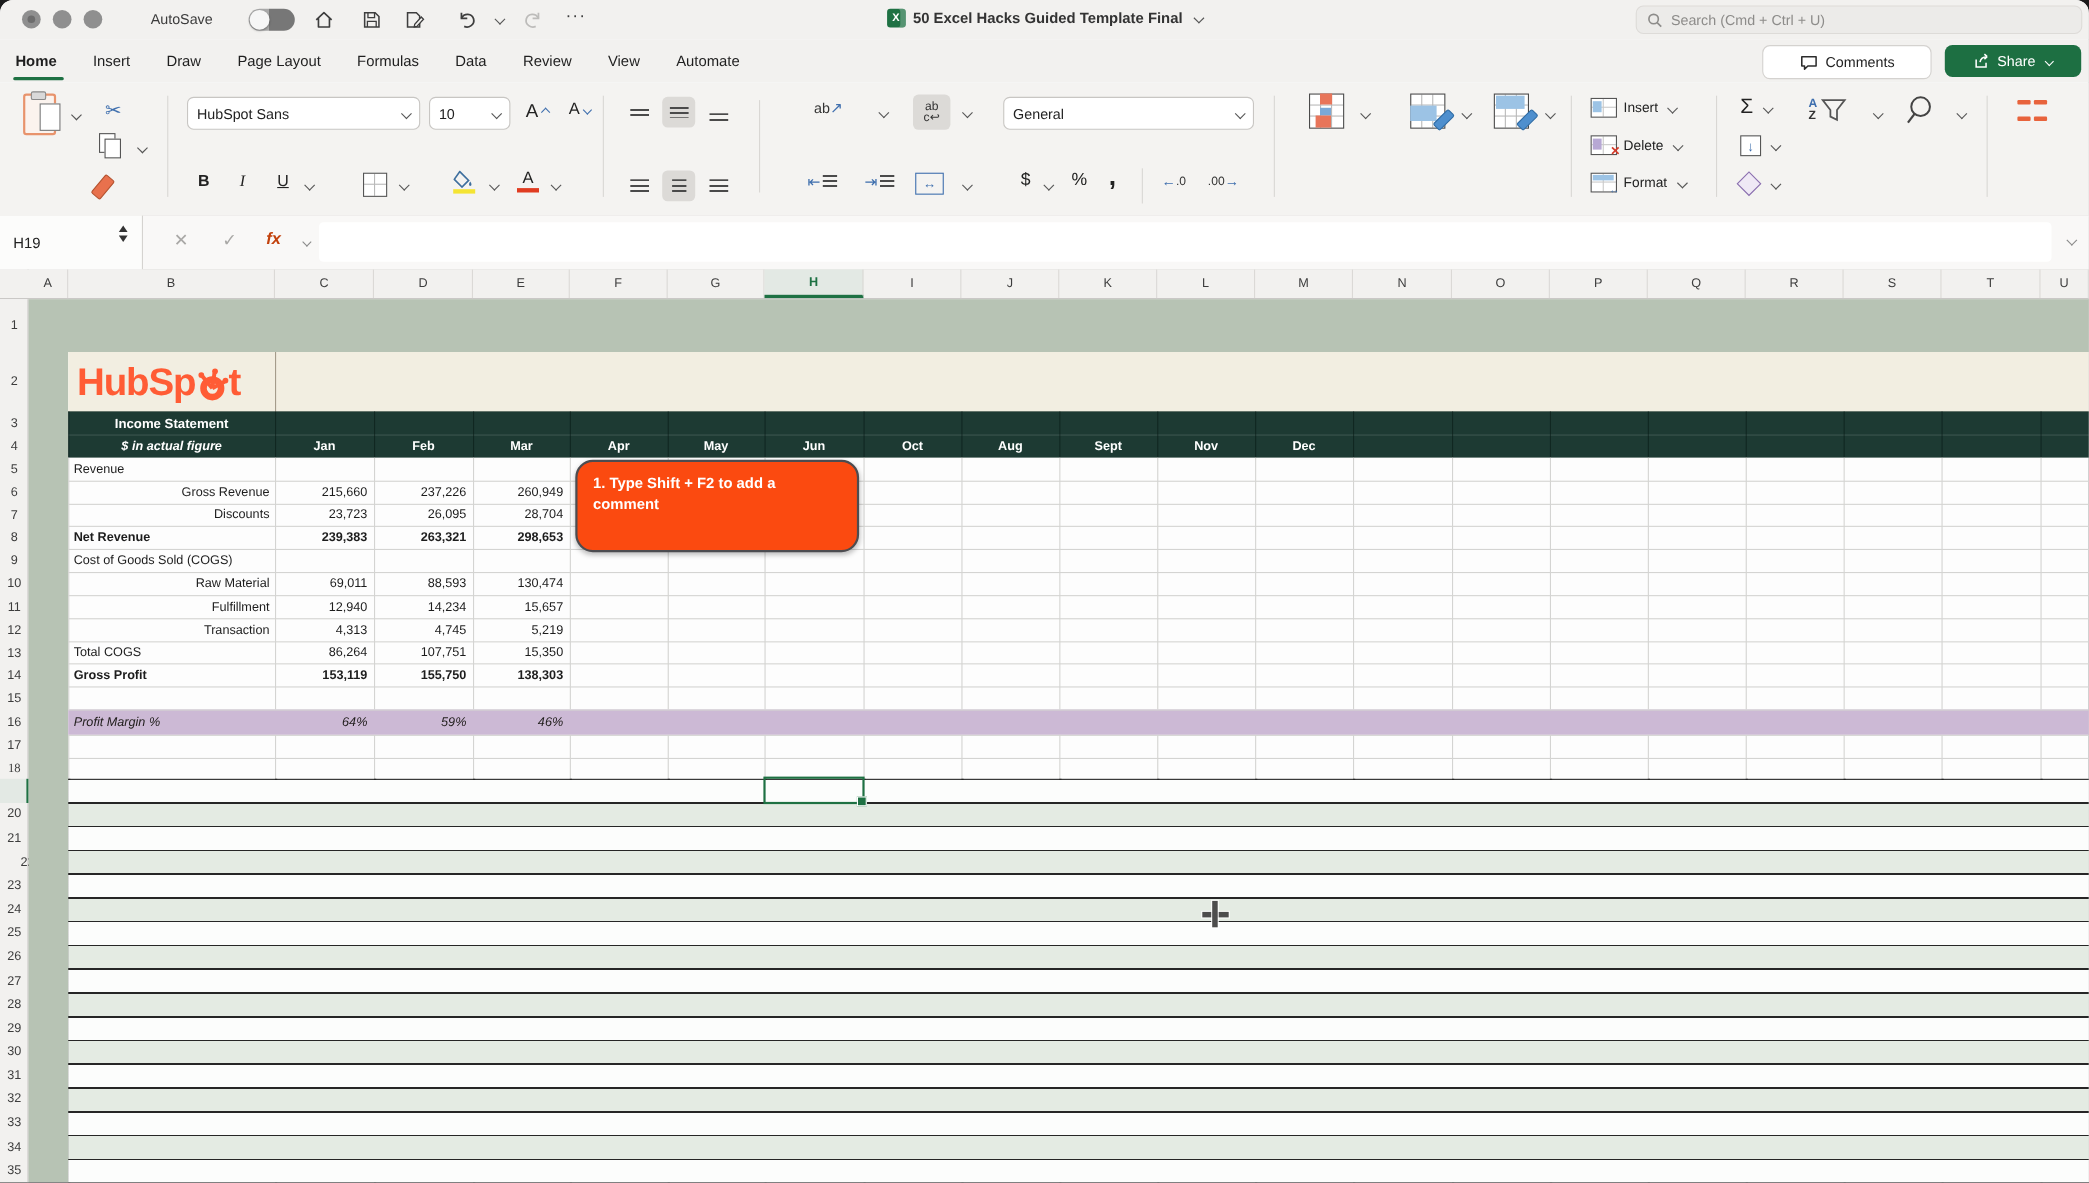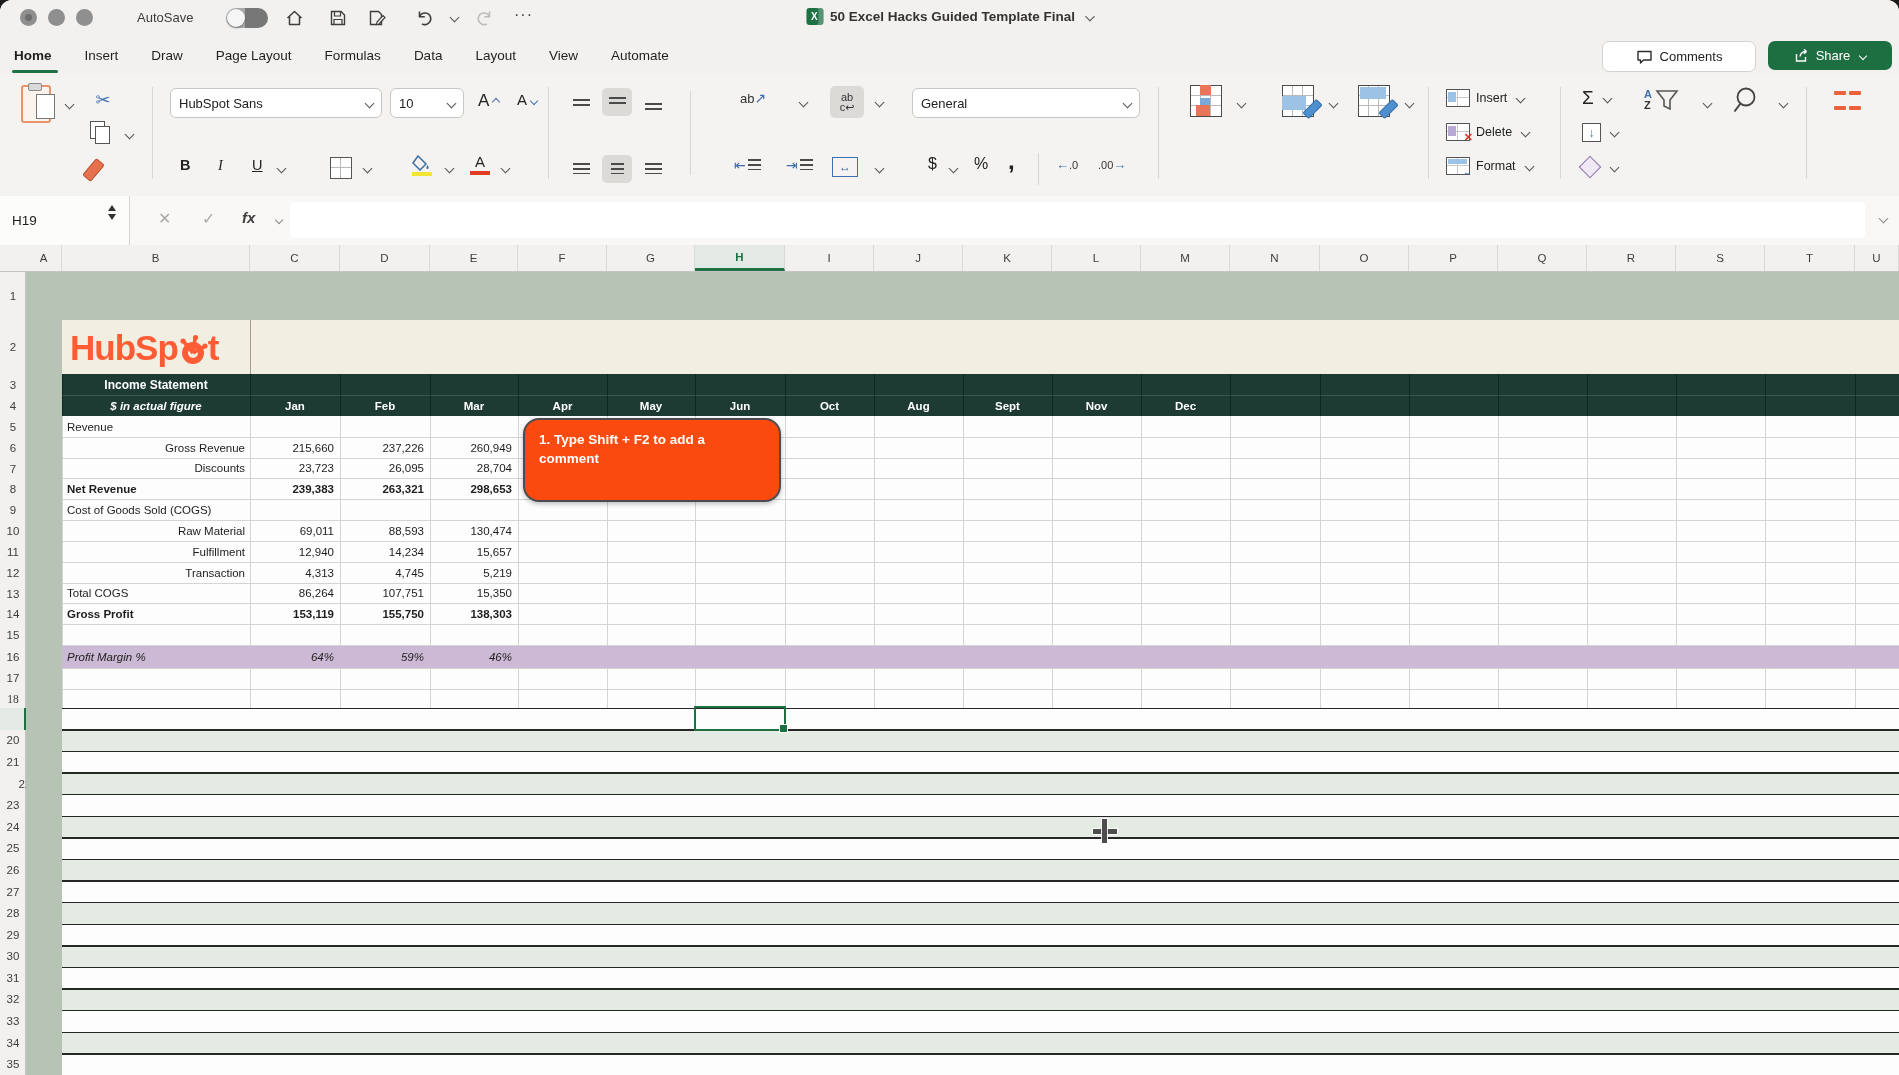--- a/index.html
+++ b/index.html
@@ -152,31 +152,38 @@
           <path d="M15.5 7.5 C13 2.5 6 3 4.5 8 C3 13.5 9 17 13 15" fill="none" stroke="#bdbcba" stroke-width="1.6"></path>
           <path d="M15.5 2.5 V7.8 H10.2" fill="none" stroke="#bdbcba" stroke-width="1.6"></path>
         </svg>
     </span>
     <span class="tbtext" style="left:514px;top:6px;font-size:16px;letter-spacing:1px;color:#3e3e3e">···</span>
     <div class="titlegrp">
       <span class="xlicon">X</span>
       <span>50 Excel Hacks Guided Template Final</span>
       <span class="chev"></span>
     </div>
+    <div class="search">
+      <svg width="15" height="15" viewBox="0 0 15 15">
+          <circle cx="6.3" cy="6.3" r="4.3" fill="none" stroke="#8d8c8a" stroke-width="1.5"></circle>
+          <path d="M9.5 9.5 L13.2 13.2" stroke="#8d8c8a" stroke-width="1.5"></path>
+        </svg>
+      <span>Search (Cmd + Ctrl + U)</span>
+    </div>
   </div>
 
   <div class="tabsrow">
     <div class="tabs" id="tabs">
         <div class="tab active">Home</div>
         <div class="tab">Insert</div>
         <div class="tab">Draw</div>
         <div class="tab">Page Layout</div>
         <div class="tab">Formulas</div>
         <div class="tab">Data</div>
-        <div class="tab">Layout</div>
+        <div class="tab">Review</div>
         <div class="tab">View</div>
         <div class="tab">Automate</div>
       </div>
     <div class="tabline"></div>
     <div class="commentsbtn">
       <svg width="17" height="16" viewBox="0 0 17 16">
           <path d="M2 2.5 H15 V11 H7.5 L4.5 14 V11 H2 Z" fill="none" stroke="#2c2c2c" stroke-width="1.4" stroke-linejoin="round"></path>
         </svg>
       <span>Comments</span>
     </div>
@@ -391,21 +398,21 @@
   <div class="formulabar">
     <div class="namebox">
       <span>H19</span>
       <span class="stepper">
           <b class="up"></b>
           <b class="dn"></b>
         </span>
     </div>
     <span class="fbtn" style="left:158px;font-size:16px">✕</span>
     <span class="fbtn" style="left:202px;font-size:16px">✓</span>
-    <span class="fbtn fx" style="left:242px;color:#404040"><span>fx</span></span>
+    <span class="fbtn fx" style="left:242px;color:#c2410c"><span>fx</span></span>
     <span class="chev lite" style="position:absolute;left:272px;top:21px;width:5px;height:5px"></span>
     <div class="fbinput"><span></span></div>
     <span class="chev lite" style="position:absolute;left:1876px;top:19px"></span>
   </div>
 
   <div class="corner">
       <i></i>
     </div>
   <div class="colheads" id="colheads">
       <div class="colcell" style="left: 26px; width: 36px;">A</div>

